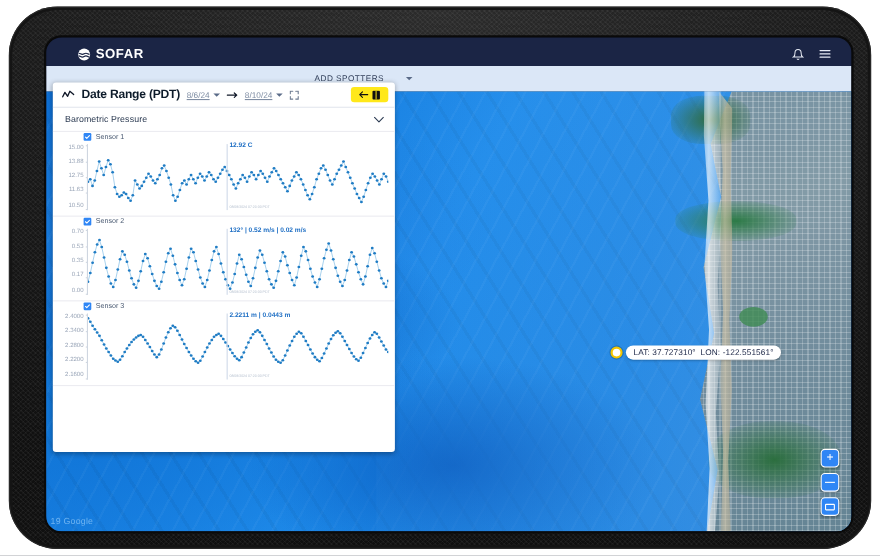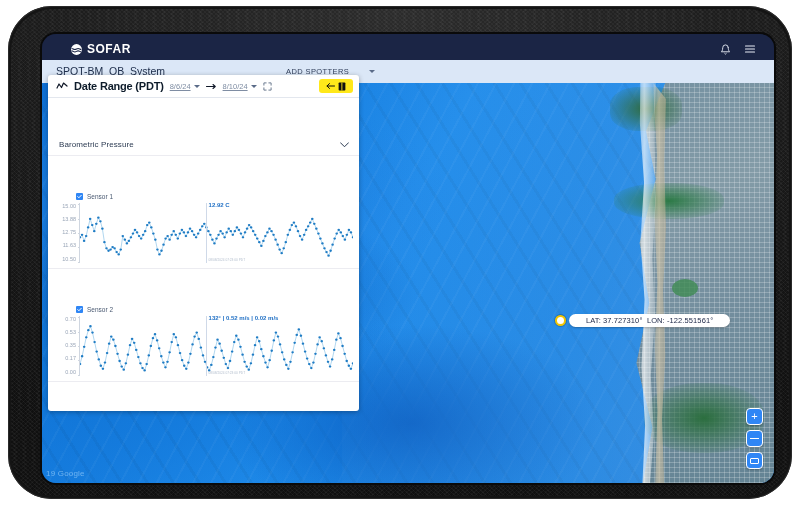--- a/index.html
+++ b/index.html
@@ -114,21 +114,21 @@
     letter-spacing:.2px; font-family:"Liberation Sans", sans-serif;
   }
 
   
   .marker-wrap { position:absolute; left:513px; top:231px; display:flex; align-items:center; gap:3px; }
   .marker-dot {
     width:11px;height:11px;border-radius:50%;background:#ffffff;
     border:2px solid #f2c500; box-shadow:0 0 0 1px rgba(0,0,0,.18);
   }
   .marker-label {
-    background:#ffffff; border-radius:7px; padding:2px 17px;
+    background:#ffffff; border-radius:7px; padding:2px 7px;
     font-size:7.5px; color:#1b2545; white-space:nowrap;
     box-shadow:0 1px 2px rgba(0,0,0,.25); letter-spacing:.1px;
   }
 
   
   .map-ctrls { position:absolute; right:11px; bottom:14px; display:flex; flex-direction:column; gap:5px; }
   .map-btn {
     width:17px;height:17px;border-radius:4px;background:#2f86f5;
     border:1px solid #ffffff; color:#fff; display:flex;align-items:center;justify-content:center;
     font-size:11px; line-height:1; box-shadow:0 1px 2px rgba(0,0,0,.25);
@@ -153,21 +153,21 @@
   .arrow-mid{display:flex;align-items:center;color:#101828;}
   .expand-icon{color:#6b7a90;display:flex;align-items:center;}
   .yellow-btn{
     margin-left:auto; background:#ffe81a; border-radius:3px;
     height:14px; min-width:34px; display:flex;align-items:center;justify-content:center;gap:3px;
     padding:0 4px;
   }
   .yellow-btn svg{display:block;}
 
   .sec {
-    border-bottom:1px solid #ececf1; flex:0 0 auto;margin-top:36px;
+    border-bottom:1px solid #ececf1; flex:0 0 auto;
   }
   .sec-head{
     height:21px; display:flex;align-items:center;padding:0 10px 0 11px;
   }
   .sec-title{font-size:8px;color:#2c3b52;letter-spacing:.1px;}
   .sec-chev{margin-left:auto;color:#2c3b52;display:flex;align-items:center;}
 
   .sensor-row{display:flex;align-items:center;gap:4px;padding:1px 0 3px 28px;}
   .cbox{
     width:7px;height:7px;border-radius:1px;background:#2f86f5;
@@ -257,21 +257,20 @@
           </span>
           <span class="tb-icon">
             <svg width="12" height="12" viewBox="0 0 24 24" stroke="currentColor" stroke-width="2.2" stroke-linecap="round">
               <path d="M3 6h18M3 12h18M3 18h18"></path>
             </svg>
           </span>
         </div>
       </div>
 
       <div class="subbar">
-        <div class="sys-tab">SPOT-BM_OB_System</div>
         <div class="add-spotters">
           <span>ADD SPOTTERS</span>
           <span class="caret-sm"></span>
         </div>
       </div>
 
       <div class="panel">
 
         <div class="panel-head">
           <span class="spark-icon">

